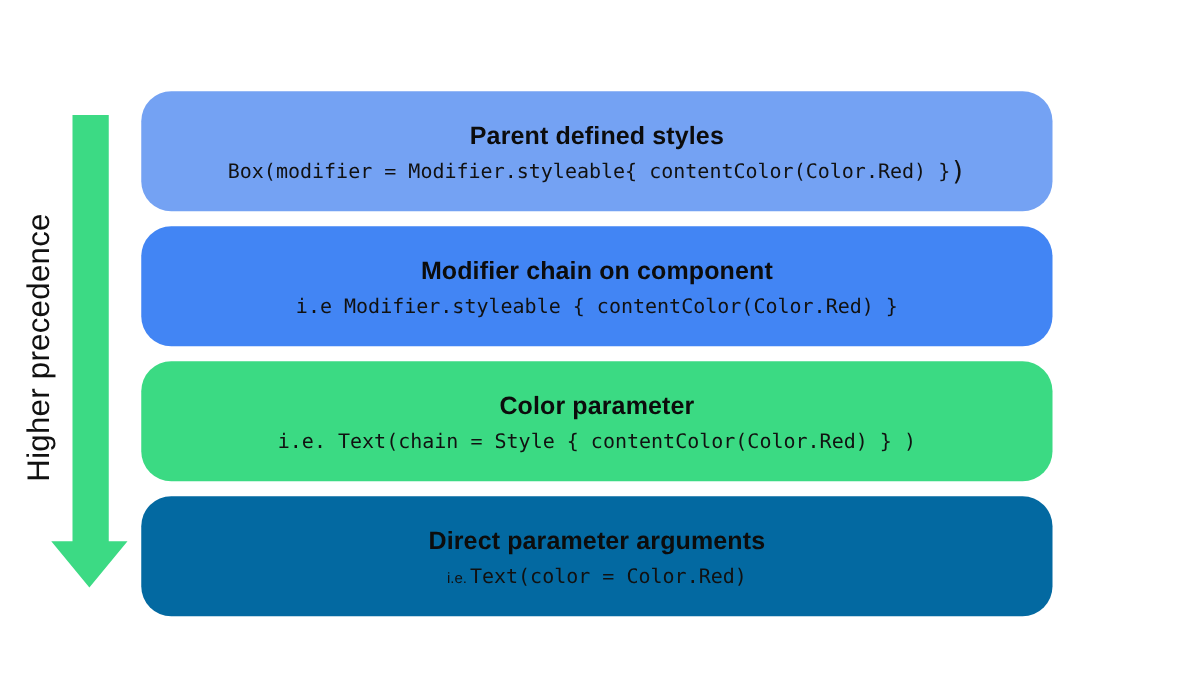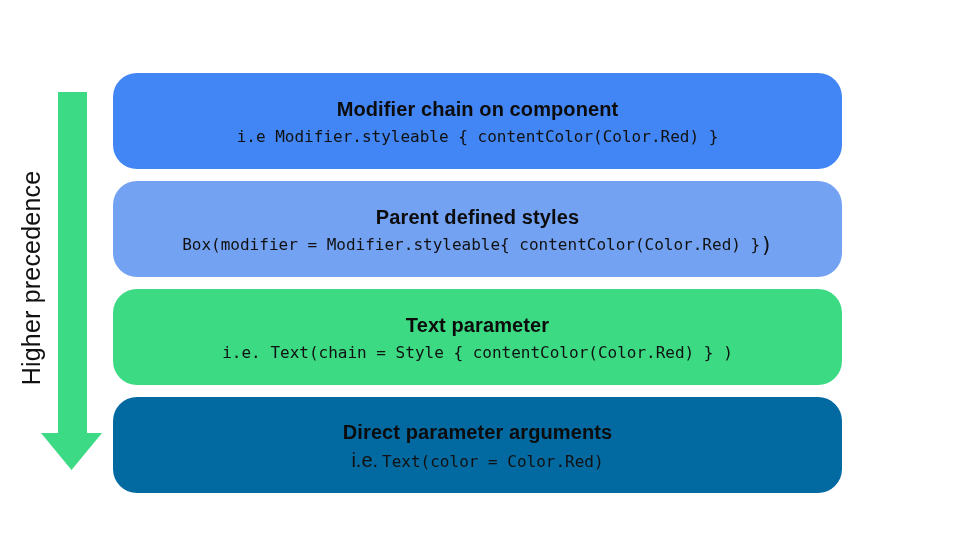--- a/index.html
+++ b/index.html
@@ -67,21 +67,21 @@
     line-height: 24px;
   }
   .box-code {
     margin-top: 5px;
     color: #111111;
     white-space: nowrap;
     line-height: 22px;
   }
   .code-prefix {
     font-family: "Liberation Sans", sans-serif;
-    font-size: 20px;
+    font-size: 12px;
   }
   .code-prefix:empty { display: none; }
   .code-mono {
     font-family: "DejaVu Sans Mono", "Liberation Mono", monospace;
     font-size: 16px;
   }
   .code-suffix {
     font-family: "DejaVu Sans Mono", "Liberation Mono", monospace;
     font-size: 21px;
     vertical-align: -2px;
@@ -94,32 +94,32 @@
 <div class="stage">
 
   <svg class="arrow-svg" viewBox="0 0 120 540" xmlns="http://www.w3.org/2000/svg" aria-hidden="true">
     <polygon points="58,92 87,92 87,433 102,433 71.5,470 41,433 58,433" style="fill: rgb(60, 218, 132);"></polygon>
   </svg>
 
   <div class="arrow-label">Higher precedence</div>
 
   <div class="boxes">
 
+    <div class="box" style="background: rgb(116, 162, 243);">
+      <div class="box-title">Parent defined styles</div>
+      <div class="box-code"><span class="code-mono">Box(modifier = Modifier.styleable{ contentColor(Color.Red) }</span><span class="code-suffix">)</span></div>
+    </div>
+
     <div class="box" style="background: rgb(66, 133, 244);">
       <div class="box-title">Modifier chain on component</div>
       <div class="box-code"><span class="code-mono">i.e Modifier.styleable { contentColor(Color.Red) }</span></div>
     </div>
 
-    <div class="box" style="background: rgb(116, 162, 243);">
-      <div class="box-title">Parent defined styles</div>
-      <div class="box-code"><span class="code-mono">Box(modifier = Modifier.styleable{ contentColor(Color.Red) }</span><span class="code-suffix">)</span></div>
-    </div>
-
     <div class="box" style="background: rgb(59, 218, 131);">
-      <div class="box-title">Text parameter</div>
+      <div class="box-title">Color parameter</div>
       <div class="box-code"><span class="code-mono">i.e. Text(chain = Style { contentColor(Color.Red) } )</span></div>
     </div>
 
     <div class="box" style="background: #0369a1;">
       <div class="box-title">Direct parameter arguments</div>
       <div class="box-code"><span class="code-prefix">i.e. </span><span class="code-mono">Text(color = Color.Red)</span></div>
     </div>
 
   </div>
 </div>

